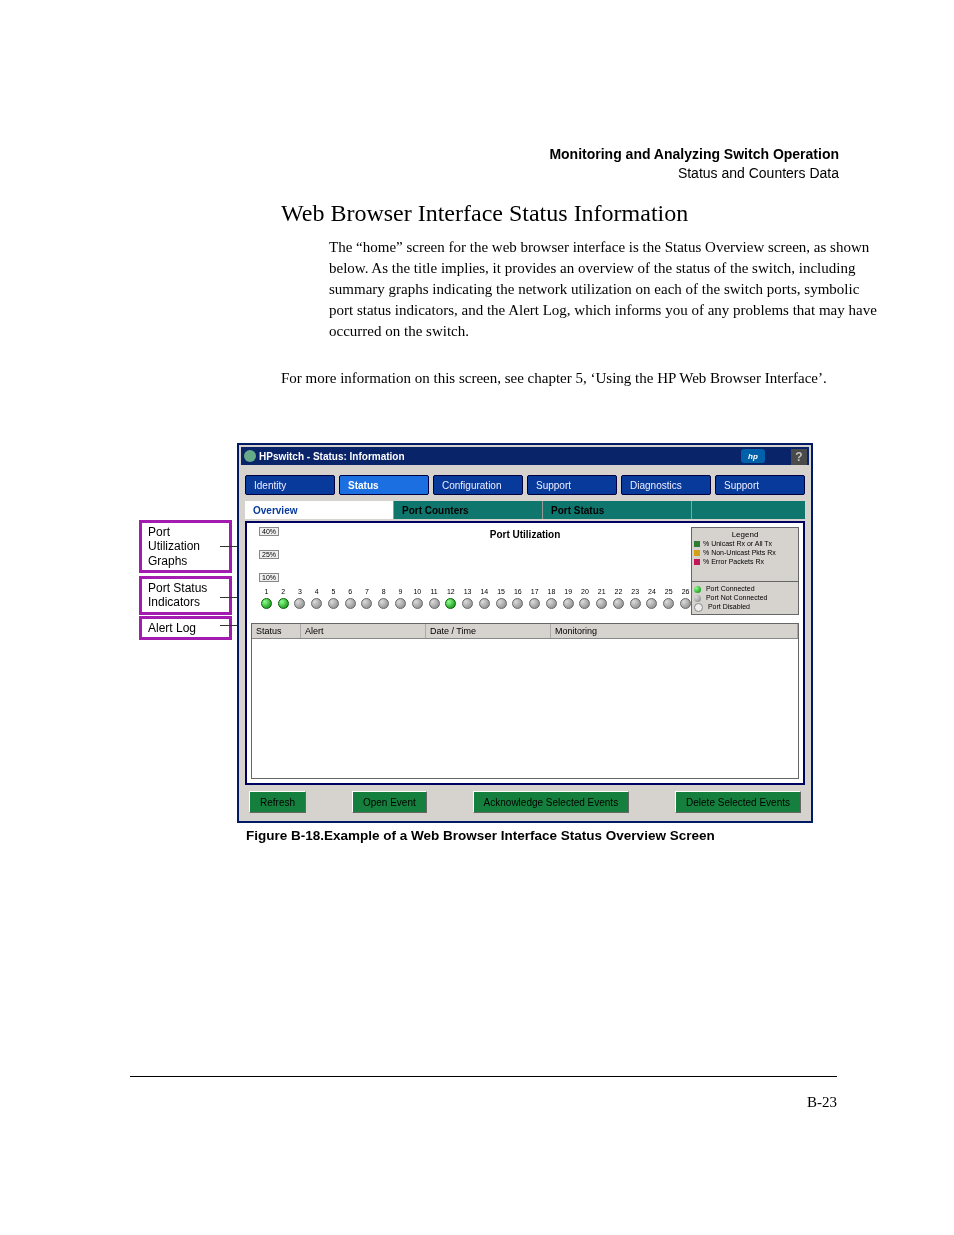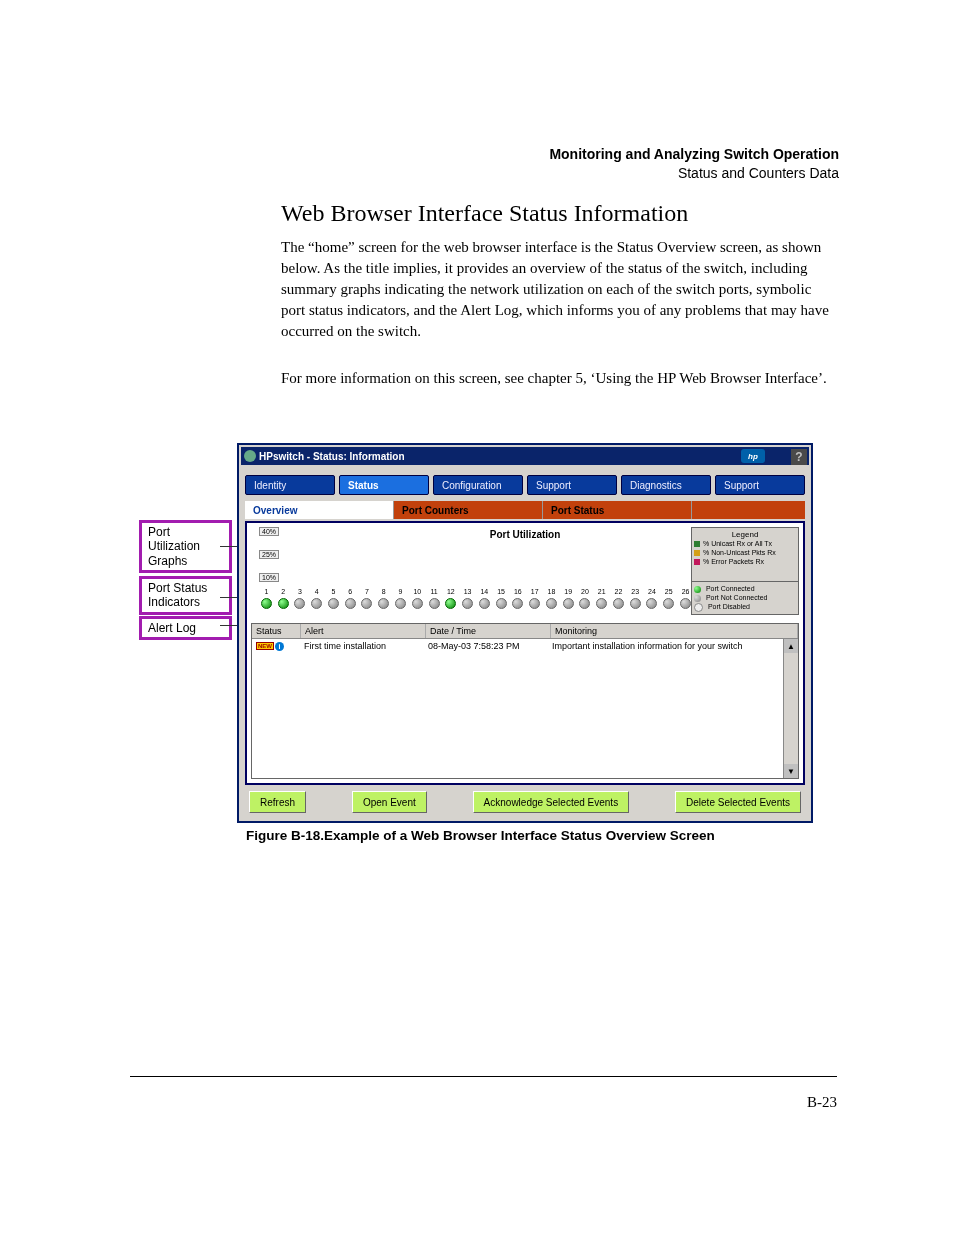--- a/index.html
+++ b/index.html
@@ -35,21 +35,21 @@
     font-size: 24px;
   }
   .body-text {
     position: absolute;
     left: 281px;
     width: 550px;
     font-family: "Century Schoolbook", "Times New Roman", serif;
     font-size: 15px;
     line-height: 1.4;
   }
-  #para1 { top: 237px; }
+  #para1 { top: 237px; margin-left: 48px; }
   #para2 { top: 368px; }
 
   
   .shot {
     position: absolute;
     top: 443px;
     left: 237px;
     width: 576px;
     height: 380px;
     background: #001a66;
@@ -101,21 +101,21 @@
     align-items: center;
     padding-left: 8px;
     border: 1px solid #000040;
     border-radius: 2px;
   }
   .nav-tab.active { background: #1b6fe0; font-weight: bold; color:#fff; }
 
   .sub-row {
     position: absolute;
     top: 56px; left: 6px; right: 6px; height: 18px;
-    background: #c2410c;
+    background: #0f766e;
     display: flex;
   }
   .sub-tab {
     width: 140px;
     font-size: 10px;
     display: flex; align-items: center;
     padding-left: 8px;
     color: #000;
     border-right: 1px solid #999;
     font-weight: bold;
@@ -188,21 +188,21 @@
   .new-icon { display:inline-flex; align-items:center; }
   .new-badge { background:#ffcc00; color:#900; font-size:6px; font-weight:bold; padding:0 1px; border:1px solid #990000;}
   .info-dot { width:9px;height:9px;border-radius:50%;background:#0078d4;color:#fff;font-size:7px;display:inline-flex;align-items:center;justify-content:center;font-weight:bold;margin-left:1px;}
 
   .btn-row {
     position: absolute;
     bottom: 8px; left: 10px; right: 10px; height: 22px;
     display: flex; justify-content: space-between;
   }
   .winbtn {
-    background: #bef264; border: 1px solid #666; border-top-color:#fff; border-left-color:#fff;
+    background: #15803d; border: 1px solid #666; border-top-color:#fff; border-left-color:#fff;
     font-size: 10px; padding: 2px 10px; font-family: Arial, sans-serif;
   }
 
   
   .callout {
     position: absolute;
     font-family: Arial, sans-serif;
     font-size: 12px;
     line-height: 1.2;
     border: 3px solid #a21caf;
@@ -360,37 +360,20 @@
           </div>
         </div>
 
         <div class="log-table">
           <div class="log-head">
             <div class="c-status">Status</div>
             <div class="c-alert">Alert</div>
             <div class="c-dt">Date / Time</div>
             <div class="c-desc">Monitoring</div>
           </div>
-          <div class="log-body">
-            <div class="log-row">
-              <div class="c-status">
-                <span class="new-icon">
-                  <span class="new-badge">NEW</span>
-                  <span class="info-dot">i</span>
-                </span>
-              </div>
-              <div class="c-alert">First time installation</div>
-              <div class="c-dt">08-May-03 7:58:23 PM</div>
-              <div class="c-desc">Important installation information for your switch</div>
-            </div>
-            <div class="scroll-stub">
-              <div class="up">▲</div>
-              <div class="dn">▼</div>
-            </div>
-          </div>
         </div>
       </div>
 
       <div class="btn-row">
         <button class="winbtn">Refresh</button>
         <button class="winbtn">Open Event</button>
         <button class="winbtn">Acknowledge Selected Events</button>
         <button class="winbtn">Delete Selected Events</button>
       </div>
 

